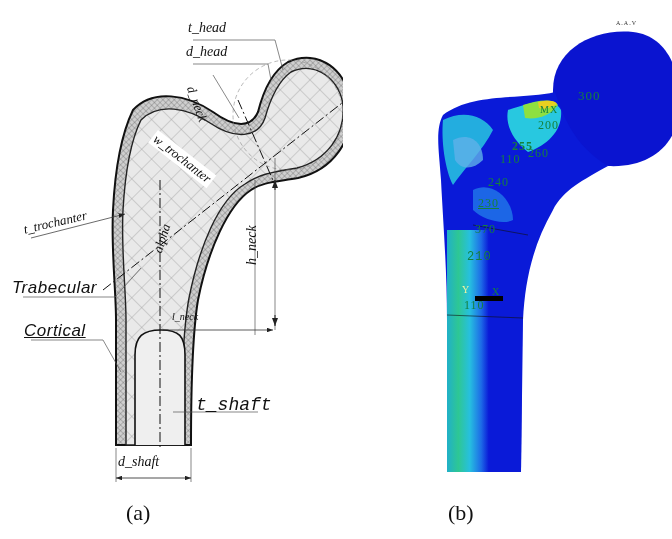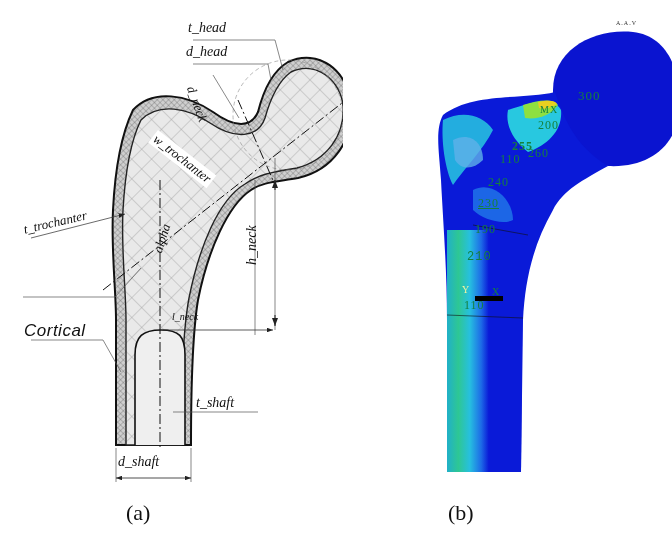--- a/index.html
+++ b/index.html
@@ -71,23 +71,24 @@
     <line x1="140" y1="478" x2="178" y2="478" stroke="#222" stroke-width="0.8" marker-end="url(#arr)"></line>
   </svg>
 
   <span class="lbl" style="left:188px;top:20px;font-size:14px;">t_head</span>
   <span class="lbl" style="left:186px;top:44px;font-size:14px;">d_head</span>
   <span class="lbl" style="left:198px;top:84px;font-size:13px;transform:rotate(70deg);transform-origin:left top;">d_neck</span>
   <span class="lbl" style="left:158px;top:130px;font-size:13px;transform:rotate(38deg);transform-origin:left top;background:#fff;padding:0 2px;">w_trochanter</span>
   <span class="lbl" style="left:22px;top:222px;font-size:13px;transform:rotate(-13deg);transform-origin:left top;">t_trochanter</span>
   <span class="lbl" style="left:150px;top:250px;font-size:13px;transform:rotate(-72deg);transform-origin:left top;">alpha</span>
   <span class="lbl" style="left:244px;top:265px;font-size:14px;transform:rotate(-90deg);transform-origin:left top;">h_neck</span>
+  <span class="lbl big" style="left:12px;top:278px;">Trabecular</span>
   <span class="lbl" style="left:172px;top:311px;font-size:10px;">l_neck</span>
-  <span class="lbl big" style="left:24px;top:321px;">Cortical</span>
-  <span class="lbl" style="left:196px;top:395px;font-size:14px;">t_shaft</span>
+  <span class="lbl big" style="left:24px;top:321px;text-decoration:underline;">Cortical</span>
+  <span class="lbl" style="left:196px;top:395px;font-size:18px;font-family:Liberation Mono, monospace;">t_shaft</span>
   <span class="lbl" style="left:118px;top:454px;font-size:14px;">d_shaft</span>
 </div>
 
 <div id="panel-b" class="panel">
   <svg width="272" height="460" viewBox="0 0 272 460">
     <defs>
       <linearGradient id="shaftGrad" x1="0" x2="1" y1="0" y2="0">
         <stop offset="0" stop-color="#22b8c8"></stop>
         <stop offset="0.15" stop-color="#30d090"></stop>
         <stop offset="0.3" stop-color="#28c8e0"></stop>
@@ -117,21 +118,21 @@
   </svg>
 
   <span class="fea-lbl" style="left:178px;top:68px;font-size:13px;">300</span>
   <span class="fea-lbl" style="left:140px;top:84px;font-size:10px;">MX</span>
   <span class="fea-lbl" style="left:138px;top:98px;">200</span>
   <span class="fea-lbl" style="left:128px;top:126px;">260</span>
   <span class="fea-lbl" style="left:112px;top:119px;font-weight:bold;">255</span>
   <span class="fea-lbl" style="left:100px;top:132px;">110</span>
   <span class="fea-lbl" style="left:88px;top:155px;text-align:center;">240</span>
   <span class="fea-lbl" style="left:78px;top:176px;text-decoration:underline;">230</span>
-  <span class="fea-lbl" style="left:75px;top:202px;">190</span>
+  <span class="fea-lbl" style="left:75px;top:202px;">370</span>
   <span class="fea-lbl" style="left:67px;top:230px;font-family:Liberation Mono, monospace;">210</span>
   <span class="fea-lbl" style="left:64px;top:278px;">110</span>
   <span class="fea-lbl" style="left:62px;top:264px;font-size:10px;color:#f4f4a0;">Y</span>
   <span class="fea-lbl" style="left:92px;top:266px;font-size:10px;">X</span>
   <span class="fea-lbl" style="left:216px;top:0px;font-size:6px;color:#333;">A.A.V</span>
 </div>
 
 <span class="cap" style="left:126px;top:500px;">(a)</span>
 <span class="cap" style="left:448px;top:500px;">(b)</span>
 

